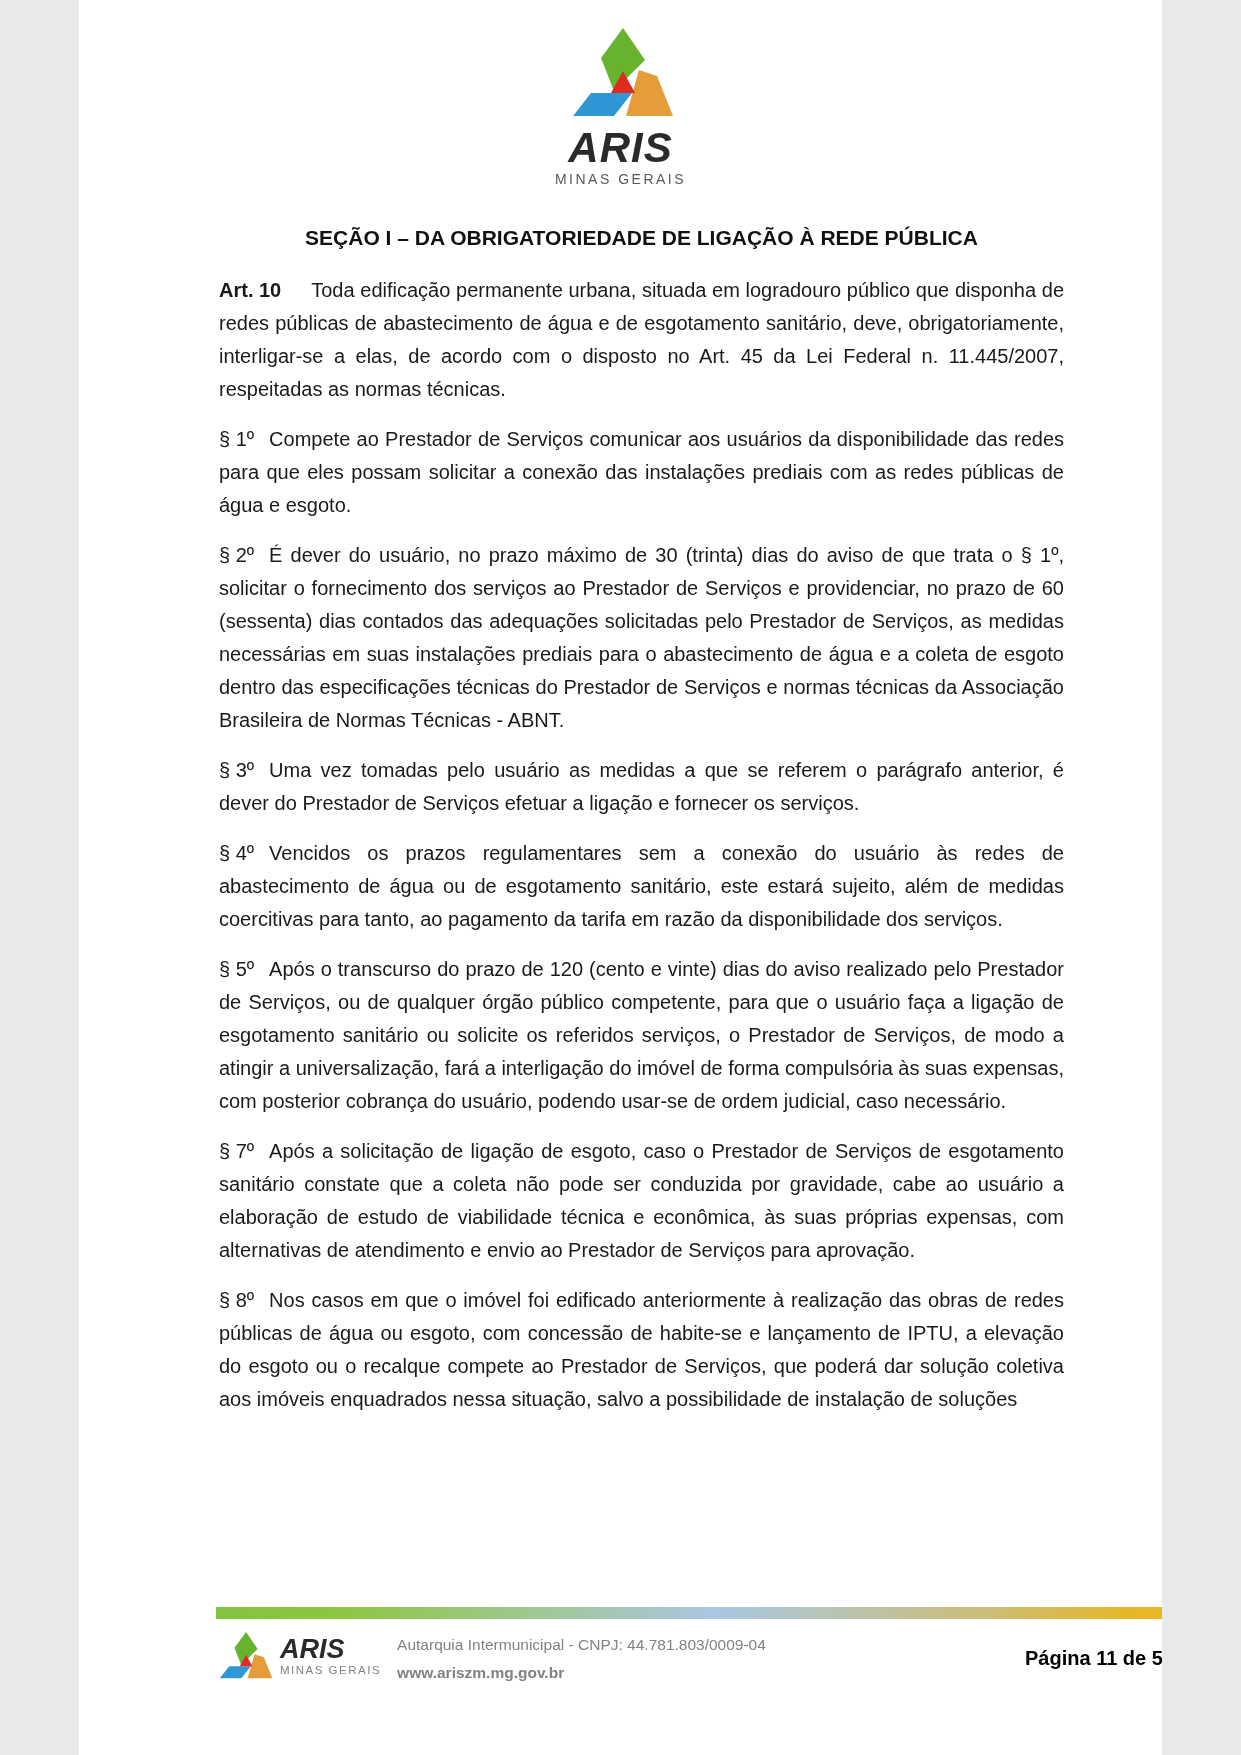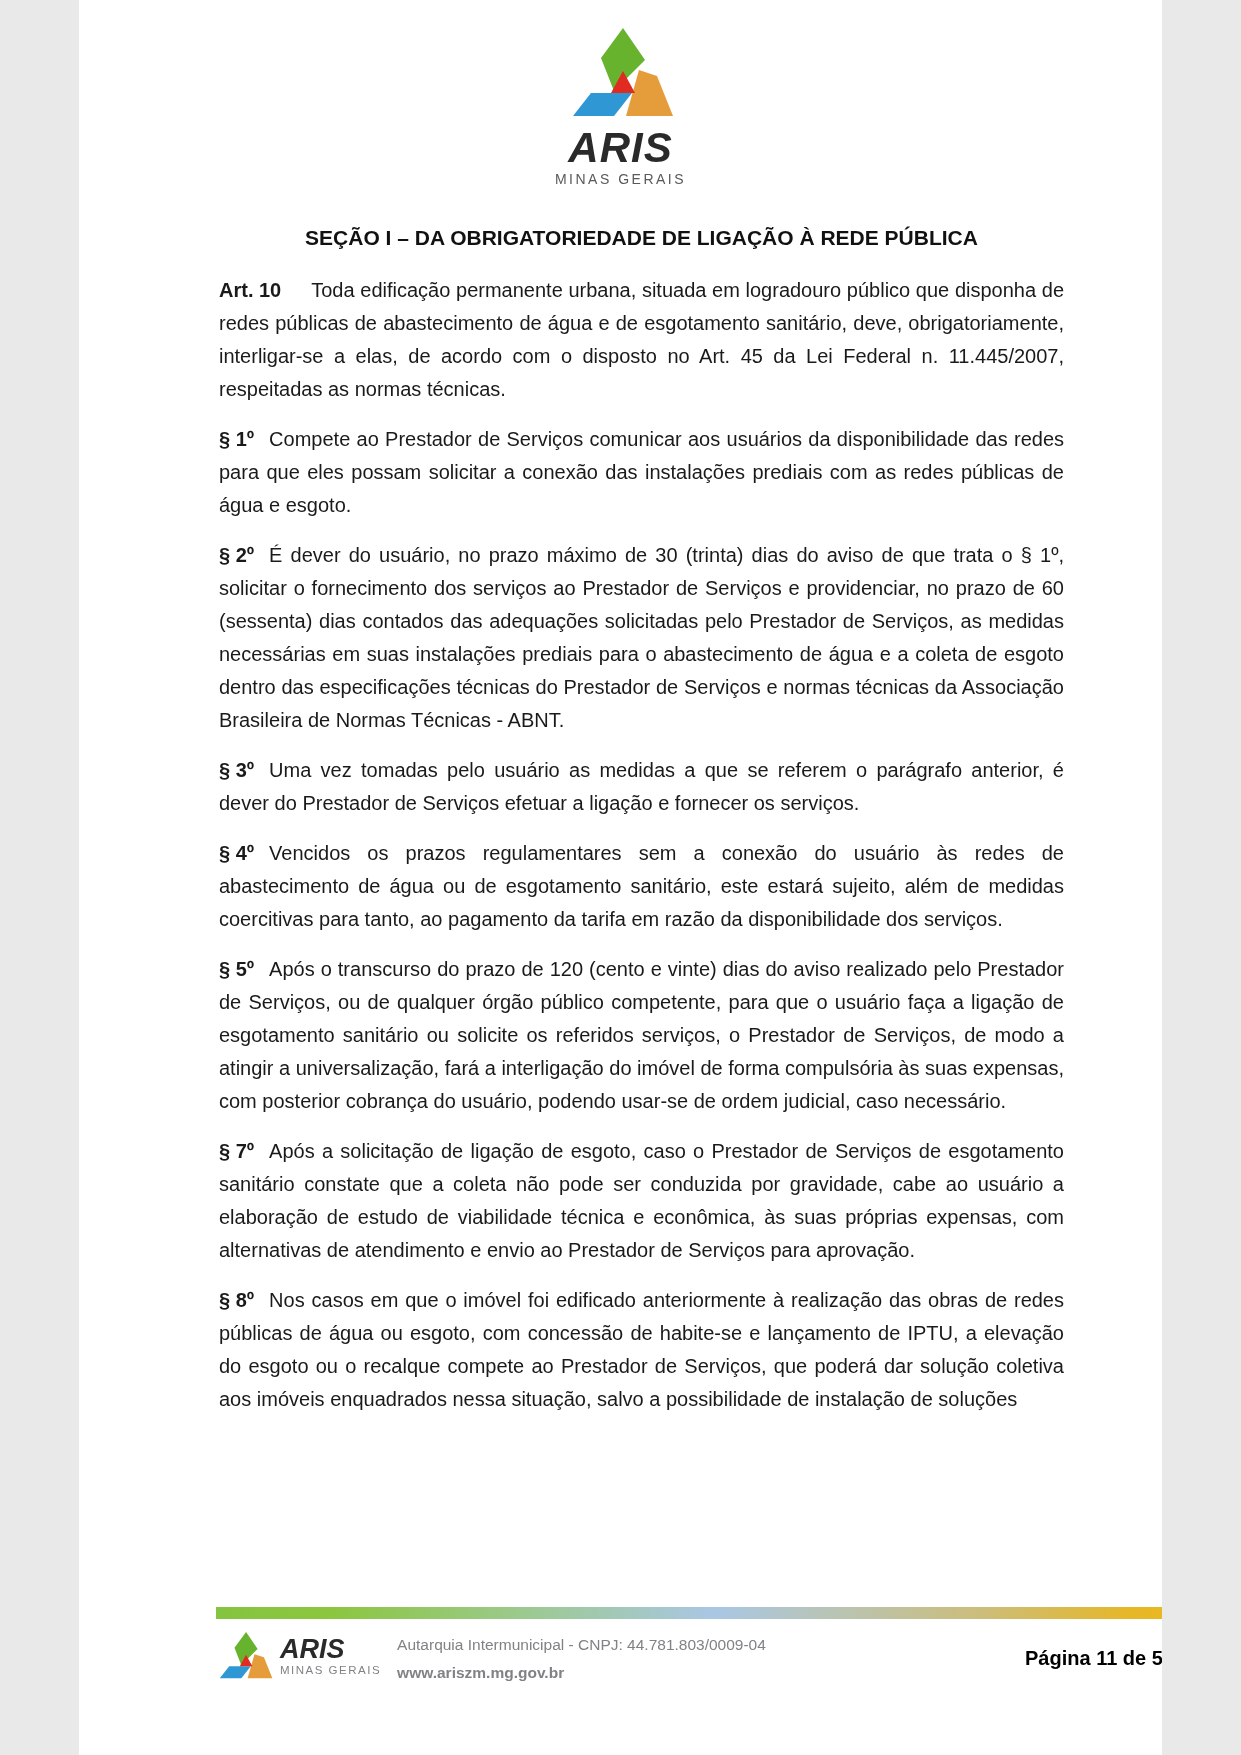--- a/index.html
+++ b/index.html
@@ -31,21 +31,21 @@
     position:absolute; top:226px; left:140px; width:845px;
   }
   .doc-title {
     font-size:21px; font-weight:bold; text-align:center;
     margin:0 0 24px 0; color:#111;
   }
   .content p {
     font-size:20px; line-height:33px; text-align:justify;
     margin:0 0 17px 0;
   }
-  .plabel { display:inline-block; margin-right:15px;font-weight:bold; }
+  .plabel { display:inline-block; margin-right:15px; }
   .plabel.art { font-weight:bold; margin-right:30px; }
 
   
   .signature {
     position:absolute; left:1200px; bottom:103px;
     transform-origin:0 100%; transform:rotate(-90deg);
     font-size:13.5px; line-height:19px; color:#1a1a1a;
     white-space:nowrap;
   }
 

